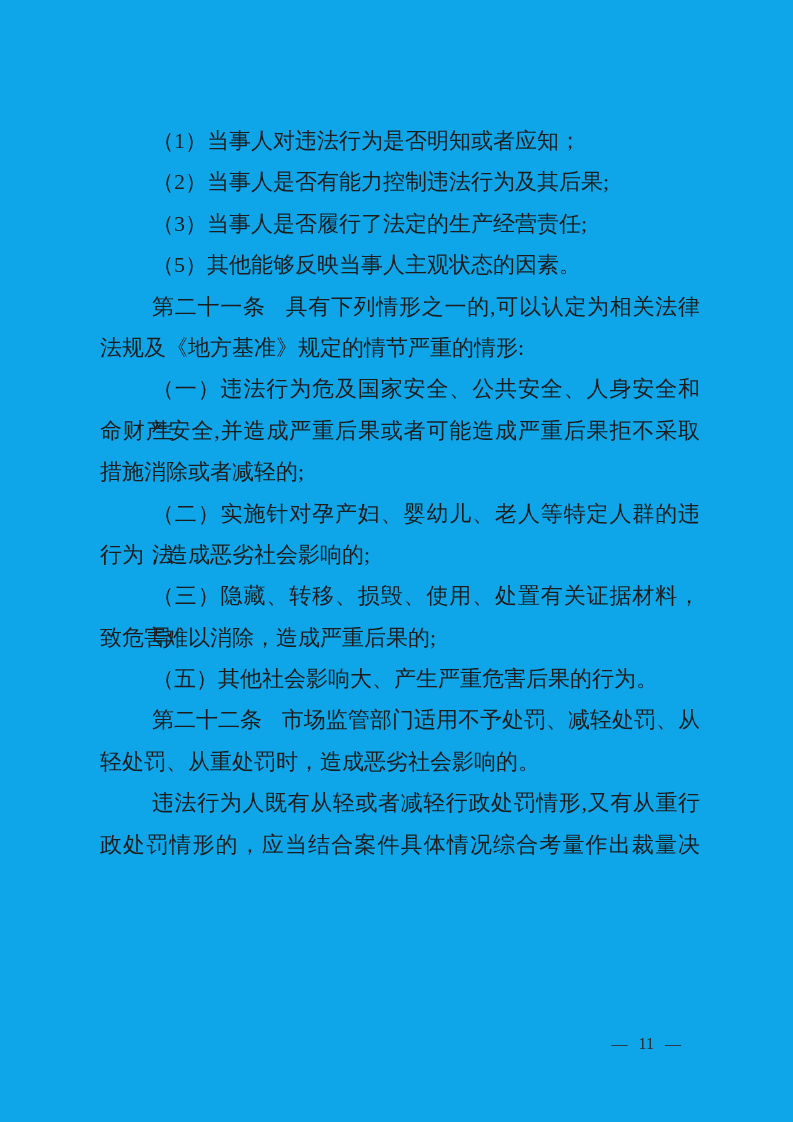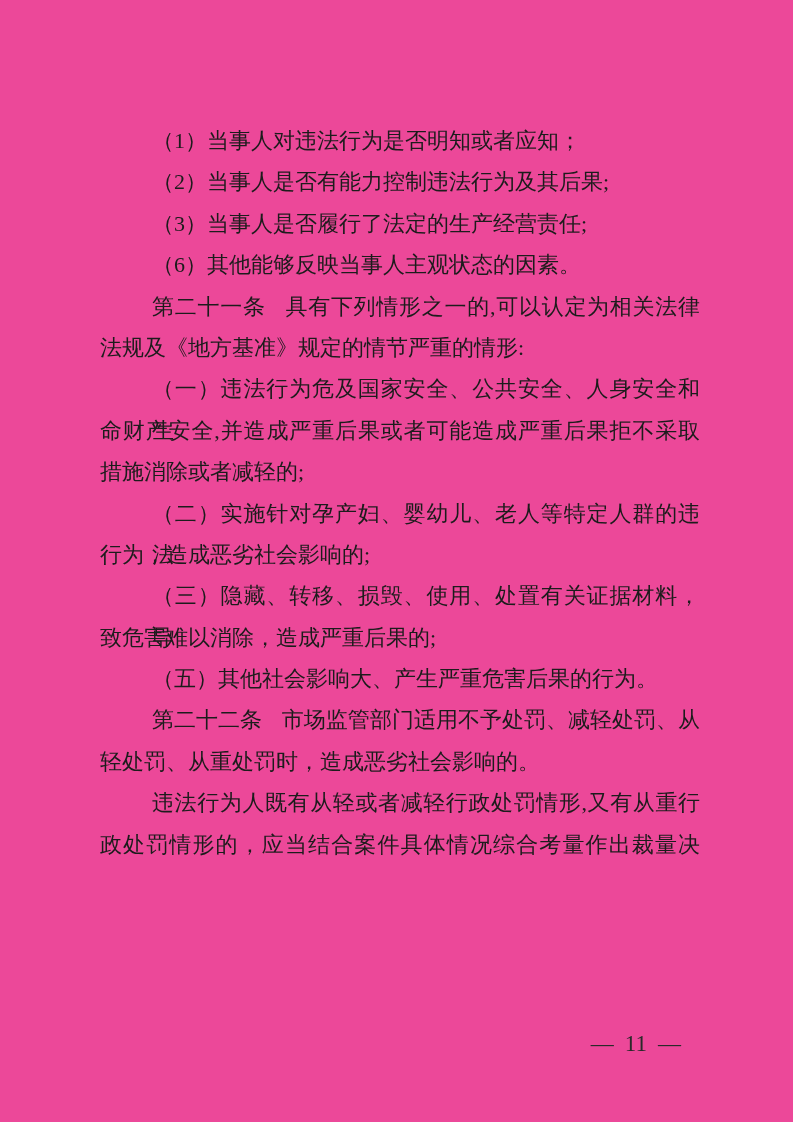--- a/index.html
+++ b/index.html
@@ -4,21 +4,21 @@
 <style>
   html, body {
     margin: 0;
     padding: 0;
     background: #ffffff;
   }
   .page {
     position: relative;
     width: 793px;
     height: 1122px;
-    background: #ec4899;
+    background: #0ea5e9;
     color: #1c1c1c;
     font-family: "Liberation Serif", "DejaVu Serif", serif;
     overflow: hidden;
   }
   .content {
     position: absolute;
     left: 100px;
     top: 120px;
     width: 600px;
   }
@@ -37,40 +37,40 @@
     text-align-last: justify;
   }
   .bold {
     font-weight: 400;
     margin-right: 0.9em;
   }
   .footer {
     position: absolute;
     top: 1031px;
     right: 112px;
-    font-size: 23px;
+    font-size: 16px;
     line-height: 26px;
     color: #2a2a2a;
     white-space: nowrap;
   }
   .footer .num {
     margin: 0 11px;
   }
 </style>
 </head>
 <body>
 
 <div class="page">
 
   <main class="content">
     <div id="lines">
         <div class="line indent">（1）当事人对违法行为是否明知或者应知；</div>
         <div class="line indent">（2）当事人是否有能力控制违法行为及其后果;</div>
         <div class="line indent">（3）当事人是否履行了法定的生产经营责任;</div>
-        <div class="line indent">（6）其他能够反映当事人主观状态的因素。</div>
+        <div class="line indent">（5）其他能够反映当事人主观状态的因素。</div>
         <div class="line indent fill"><span class="bold">第二十一条</span><span>具有下列情形之一的,可以认定为相关法律</span></div>
         <div class="line">法规及《地方基准》规定的情节严重的情形:</div>
         <div class="line indent fill">（一）违法行为危及国家安全、公共安全、人身安全和生</div>
         <div class="line fill">命财产安全,并造成严重后果或者可能造成严重后果拒不采取</div>
         <div class="line">措施消除或者减轻的;</div>
         <div class="line indent fill">（二）实施针对孕产妇、婴幼儿、老人等特定人群的违法</div>
         <div class="line">行为，造成恶劣社会影响的;</div>
         <div class="line indent fill">（三）隐藏、转移、损毁、使用、处置有关证据材料，导</div>
         <div class="line">致危害难以消除，造成严重后果的;</div>
         <div class="line indent">（五）其他社会影响大、产生严重危害后果的行为。</div>

